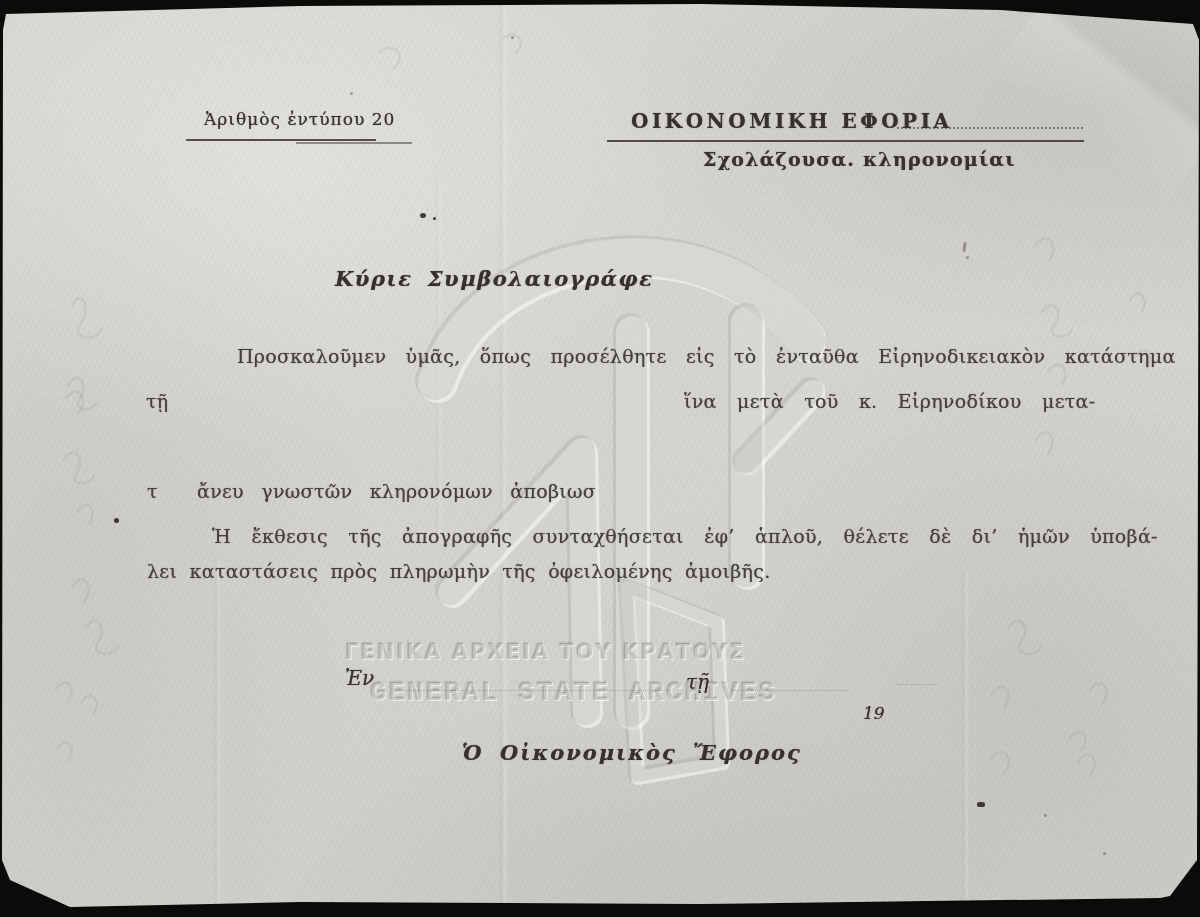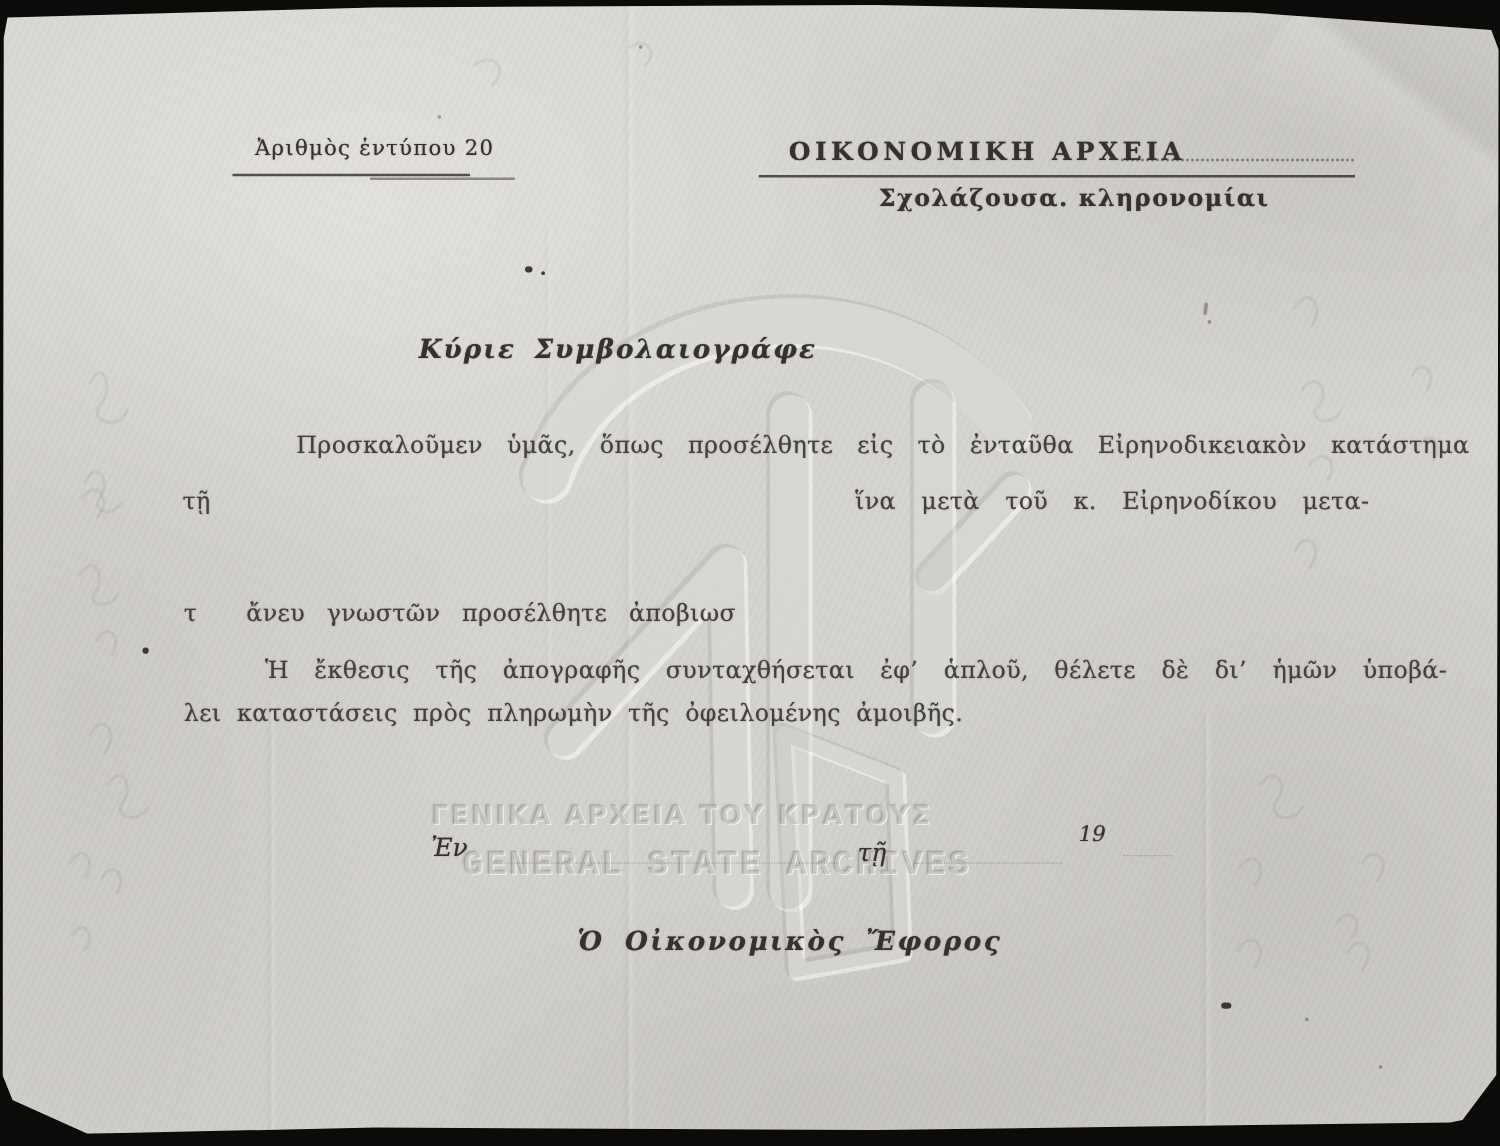--- a/index.html
+++ b/index.html
@@ -22,21 +22,21 @@
       repeating-linear-gradient(23deg, rgba(255,255,255,0.02) 0 3px, transparent 3px 7px);}
   .abs{position:absolute;white-space:nowrap;}
   .ink{color:#44403a;text-shadow:0 0 1.1px rgba(55,50,45,0.6);}
   .ink-dark{color:#35312c;text-shadow:0 0 1px rgba(45,41,36,0.65);}
   .form-number{font-size:17px;letter-spacing:1px;}
   .office-title{font-size:20px;letter-spacing:3.5px;font-weight:600;}
   .subject{font-size:19px;font-weight:bold;letter-spacing:1.2px;}
   .salutation{font-size:21px;font-weight:bold;font-style:italic;letter-spacing:1.6px;word-spacing:6px;}
   .body-line{font-size:19px;letter-spacing:0.3px;}
   .date-word{font-size:20px;font-style:italic;}
-  .year{font-size:17px;font-style:italic;}
+  .year{font-size:17px;font-style:italic;margin-top:45px;}
   .sig{font-size:21px;font-weight:bold;font-style:italic;letter-spacing:2px;word-spacing:7px;}
   .rule{position:absolute;background:rgba(42,38,33,0.78);}
   .rule-soft{position:absolute;background:rgba(42,38,33,0.45);}
   .dotted-fill{position:absolute;border-bottom:2px dotted rgba(55,51,45,0.55);}
   .dotted-faint{position:absolute;border-bottom:1px dotted rgba(60,56,50,0.28);}
   .wm-text{font-family:"DejaVu Sans",sans-serif;font-weight:bold;
     color:rgba(110,107,99,0.26);
     text-shadow:1px 1px 0 rgba(255,255,255,0.62), -1px -1px 1px rgba(72,69,62,0.16);}
   .wm-greek{font-size:21px;letter-spacing:2px;}
   .wm-english{font-size:27.5px;letter-spacing:2px;}
@@ -96,21 +96,21 @@
             <path d="M 210 395 L 300 430 L 305 570 L 220 585 Z" stroke-width="14"></path>
           </g>
         </g>
       </svg>
     </div>
 
     <div class="abs ink-dark form-number" style="left:204px;top:109px;">Ἀριθμὸς ἐντύπου 20</div>
     <div class="rule" style="left:186px;top:139px;width:190px;height:2px;"></div>
     <div class="rule-soft" style="left:296px;top:142px;width:116px;height:2px;"></div>
 
-    <div class="abs ink-dark office-title" style="left:631px;top:109px;">ΟΙΚΟΝΟΜΙΚΗ ΑΡΧΕΙΑ</div>
+    <div class="abs ink-dark office-title" style="left:631px;top:109px;">ΟΙΚΟΝΟΜΙΚΗ ΕΦΟΡΙΑ</div>
     <div class="dotted-fill" style="left:897px;top:111px;width:186px;height:16px;"></div>
     <div class="rule" style="left:607px;top:140px;width:477px;height:2px;"></div>
     <div class="abs ink-dark subject" style="left:703px;top:148px;">Σχολάζουσα. κληρονομίαι</div>
 
     <div class="speck" style="left:420px;top:213px;width:6px;height:5px;"></div>
     <div class="speck" style="left:433px;top:217px;width:3px;height:3px;"></div>
     <div class="speck-faint" style="left:963px;top:242px;width:3px;height:10px;border-radius:2px;transform:rotate(8deg);"></div>
     <div class="speck-faint" style="left:966px;top:256px;width:3px;height:3px;"></div>
     <div class="speck" style="left:114px;top:518px;width:5px;height:5px;"></div>
     <div class="speck" style="left:977px;top:802px;width:8px;height:5px;border-radius:40%;"></div>
@@ -118,21 +118,21 @@
     <div class="speck-faint" style="left:1103px;top:852px;width:3px;height:3px;"></div>
     <div class="speck-faint" style="left:350px;top:92px;width:3px;height:3px;"></div>
     <div class="speck-faint" style="left:511px;top:36px;width:3px;height:3px;"></div>
 
     <div class="abs ink-dark salutation" style="left:335px;top:266px;">Κύριε Συμβολαιογράφε</div>
 
     <div class="abs ink body-line" style="left:237px;top:345px;word-spacing:13px;">Προσκαλοῦμεν ὑμᾶς, ὅπως προσέλθητε εἰς τὸ ἐνταῦθα Εἰρηνοδικειακὸν κατάστημα</div>
     <div class="abs ink body-line" style="left:146px;top:390px;">τῇ</div>
     <div class="abs ink body-line" style="left:684px;top:390px;word-spacing:14px;text-align:right;">ἵνα μετὰ τοῦ κ. Εἰρηνοδίκου μετα-</div>
     <div class="abs ink body-line" style="left:147px;top:480px;">τ</div>
-    <div class="abs ink body-line" style="left:197px;top:480px;word-spacing:11px;">ἄνευ γνωστῶν προσέλθητε ἀποβιωσ</div>
+    <div class="abs ink body-line" style="left:197px;top:480px;word-spacing:11px;">ἄνευ γνωστῶν κληρονόμων ἀποβιωσ</div>
     <div class="abs ink body-line" style="left:212px;top:525px;word-spacing:14px;">Ἡ ἔκθεσις τῆς ἀπογραφῆς συνταχθήσεται ἐφ’ ἁπλοῦ, θέλετε δὲ δι’ ἡμῶν ὑποβά-</div>
     <div class="abs ink body-line" style="left:147px;top:560px;word-spacing:6px;">λει καταστάσεις πρὸς πληρωμὴν τῆς ὀφειλομένης ἀμοιβῆς.</div>
 
     <div class="abs wm-text wm-greek" style="left:345px;top:640px;">ΓΕΝΙΚΑ ΑΡΧΕΙΑ ΤΟΥ ΚΡΑΤΟΥΣ</div>
     <div class="abs wm-text wm-english" style="left:370px;top:677px;font-family:Liberation Mono, monospace;">GENERAL STATE ARCHIVES</div>
 
     <div class="abs ink-dark date-word" style="left:345px;top:666px;">Ἐν</div>
     <div class="dotted-faint" style="left:395px;top:676px;width:275px;height:14px;"></div>
     <div class="abs ink-dark date-word" style="left:686px;top:670px;">τῇ</div>
     <div class="dotted-faint" style="left:732px;top:676px;width:118px;height:14px;"></div>

